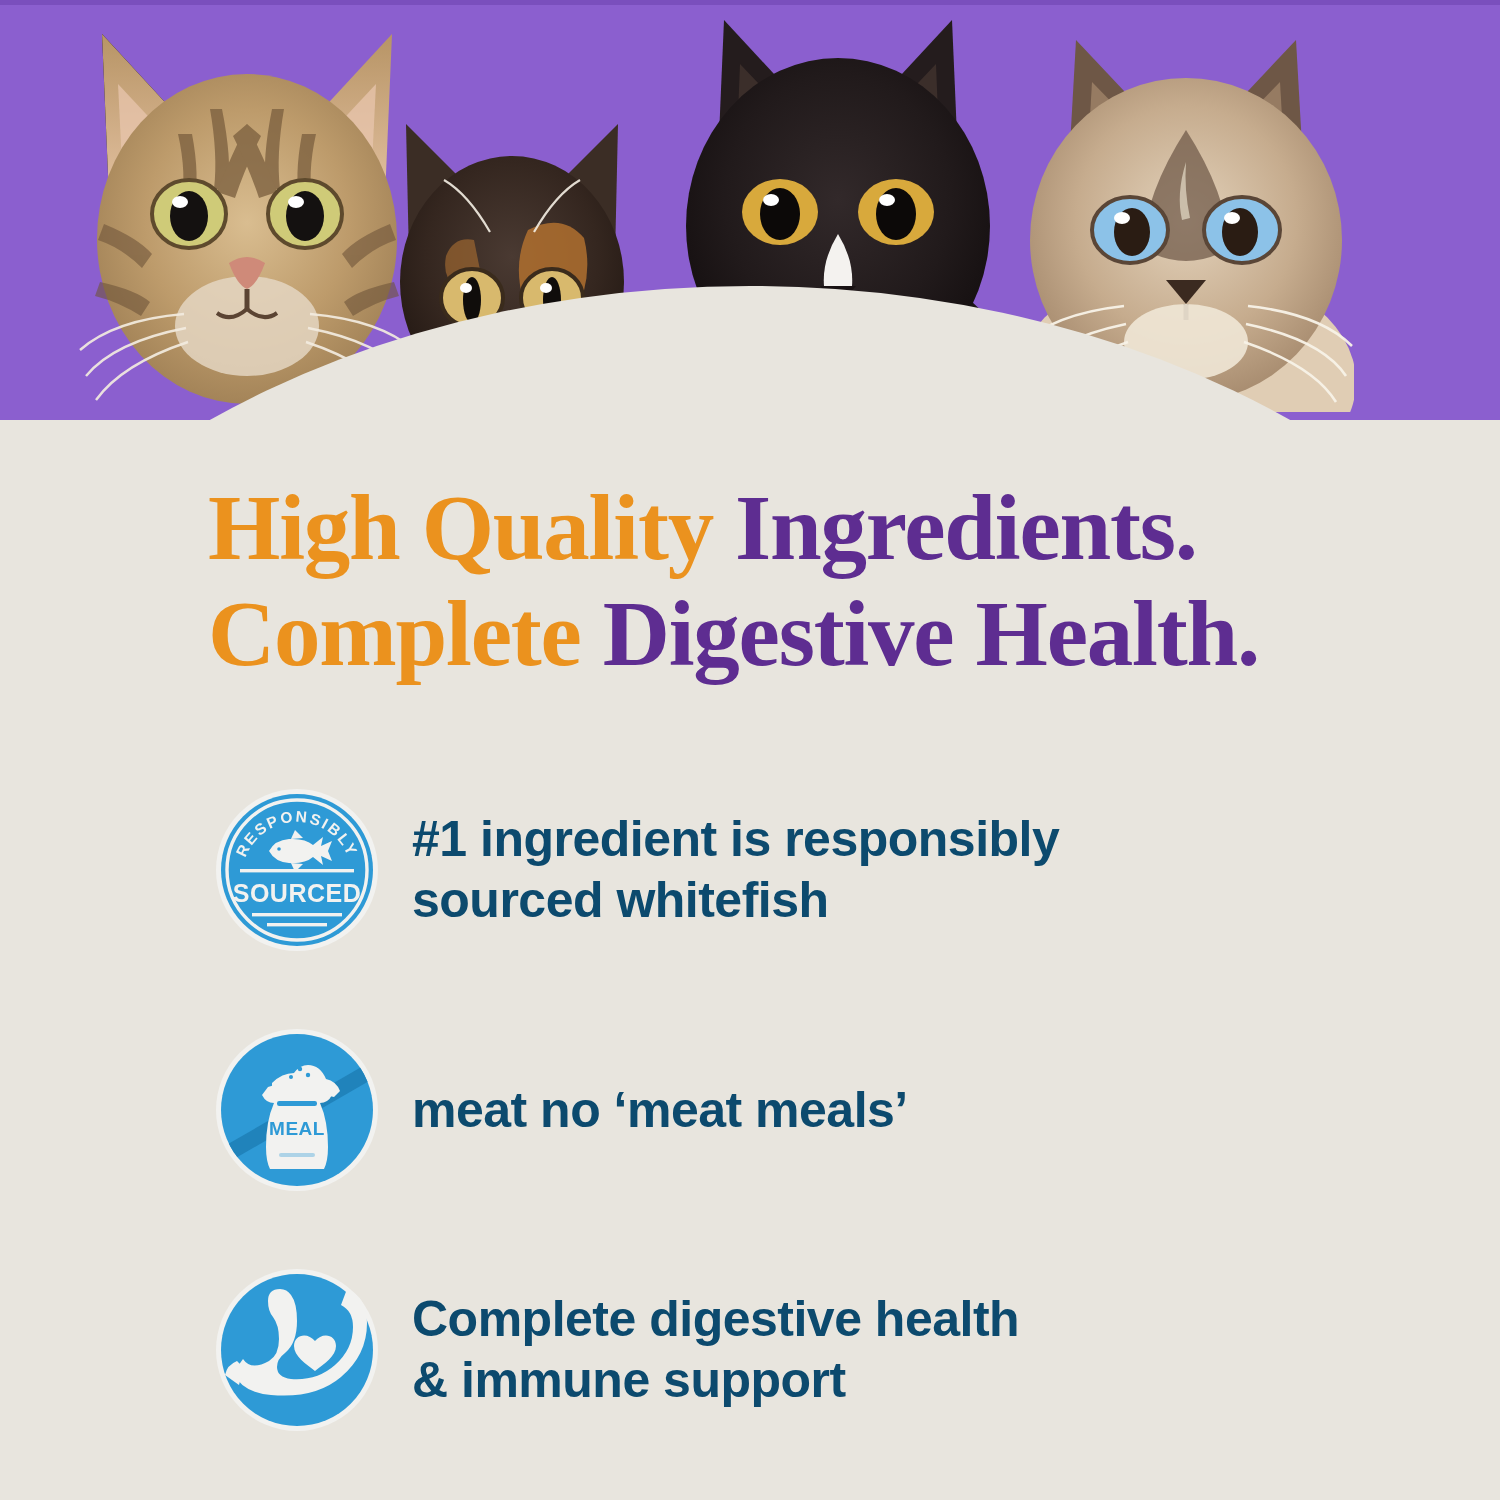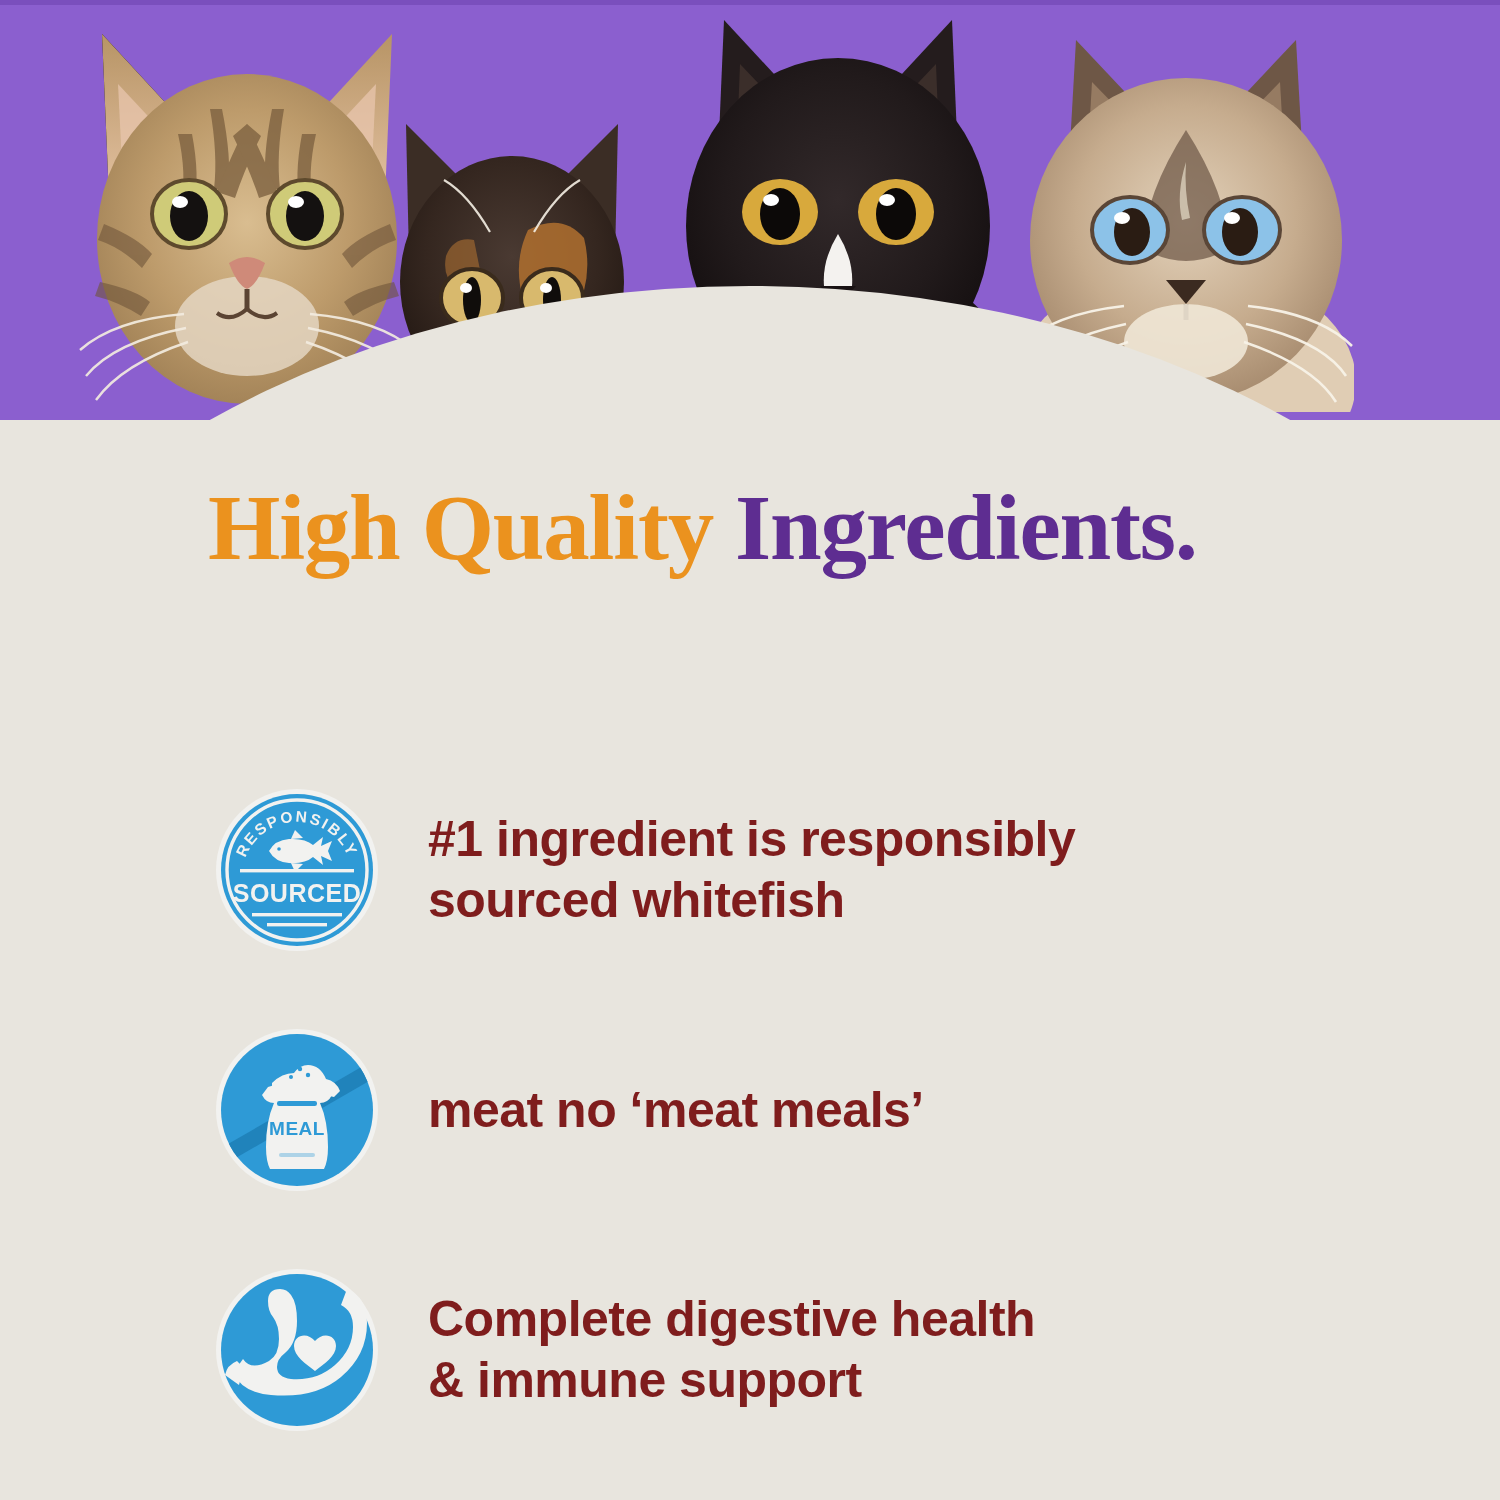--- a/index.html
+++ b/index.html
@@ -85,22 +85,22 @@
   .feature-badge {
     width:170px;
     min-width:170px;
     height:170px;
     display:flex;
     align-items:center;
     justify-content:center;
   }
   .feature-badge svg { display:block; }
   .feature-text {
-    margin-left:46px;
-    color:#7f1d1d;
+    margin-left:30px;
+    color:#0c4a6e;
     font-family:"Liberation Sans", sans-serif;
     font-weight:bold;
     font-size:50px;
     line-height:1.22;
     letter-spacing:-0.5px;
   }
   .feature-text span { display:block; white-space:nowrap; }
 </style>
 </head>
 <body>
@@ -306,20 +306,24 @@
 
   <div id="curve"></div>
 </div>
 
 <div id="content">
 
   <div id="headline">
     <div class="headline-line">
       <span class="hl-orange">High Quality</span>
       <span class="hl-purple">Ingredients.</span>
+    </div>
+    <div class="headline-line">
+      <span class="hl-orange">Complete</span>
+      <span class="hl-purple">Digestive Health.</span>
     </div>
   </div>
 
   <div id="features">
 
     <div class="feature-row">
       <div class="feature-badge">
         <svg width="170" height="170" viewBox="0 0 170 170">
           <defs>
             <path id="arcpath" d="M 30 92 A 55 55 0 0 1 140 92"></path>

